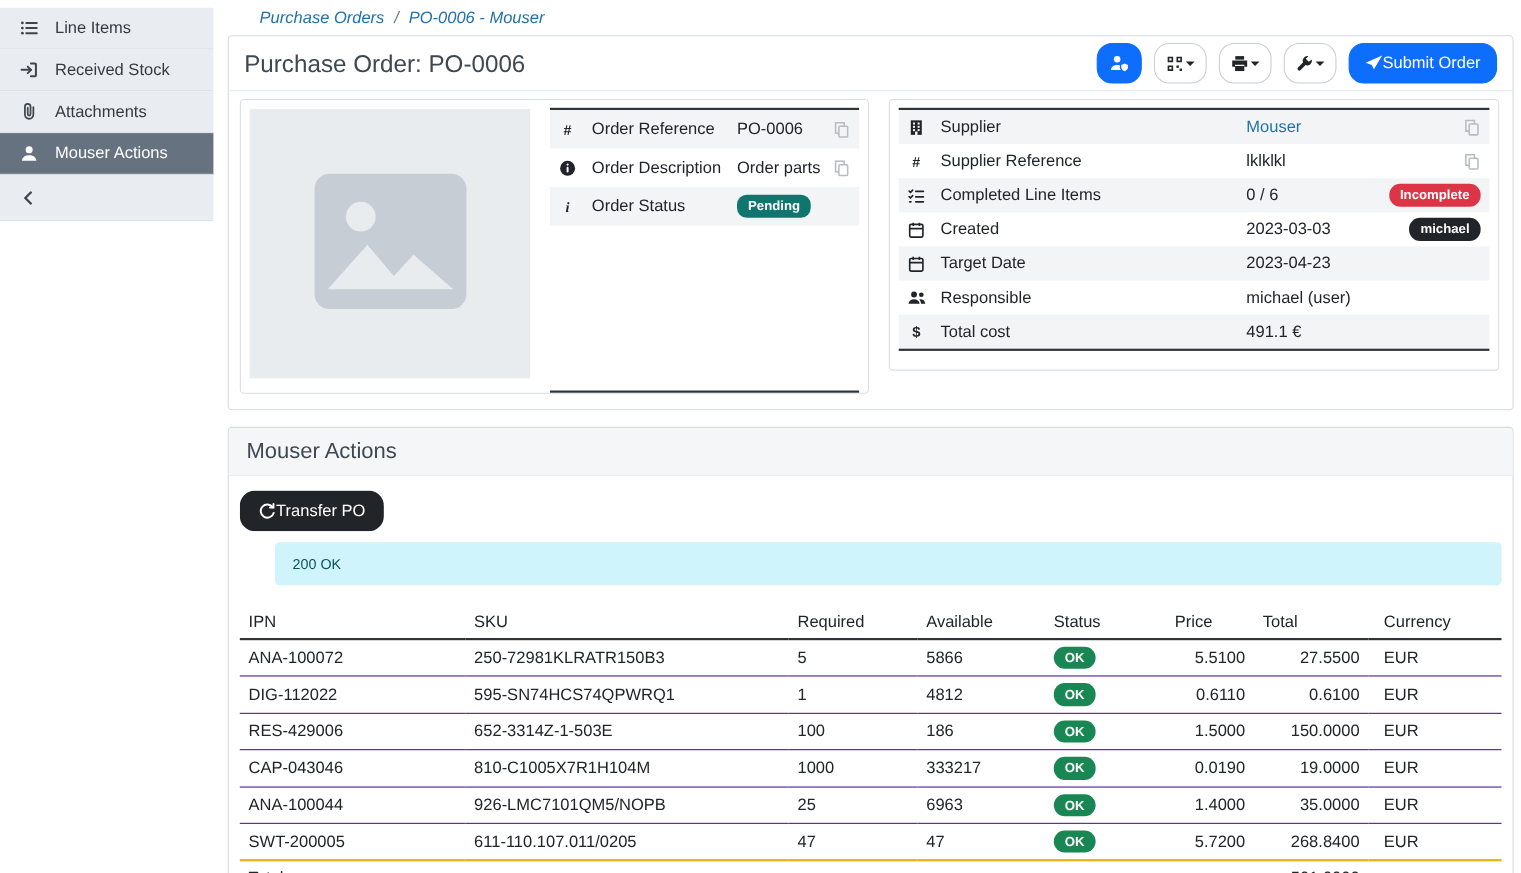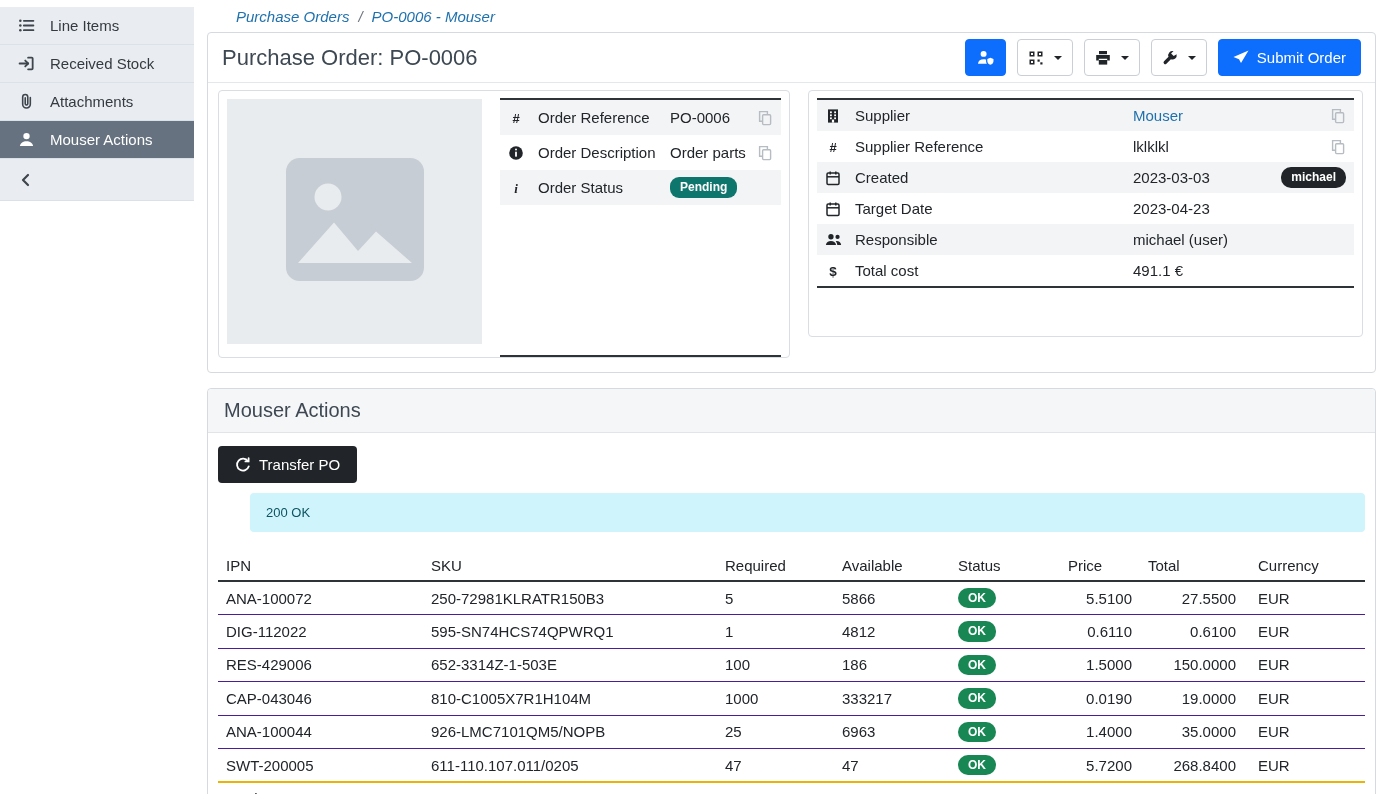--- a/index.html
+++ b/index.html
@@ -24,22 +24,22 @@
   .content{flex:1;padding:6px 7px 0 13px;overflow:hidden;}
   .breadcrumb{display:flex;align-items:center;gap:9px;padding:2px 0 7px 29px;font-size:15px;font-style:italic;}
   .bc-link{color:var(--link);text-decoration:none;}
   .bc-sep{color:#6c757d;}
 
   .panel{border:1px solid #d5dade;border-radius:4px;background:#fff;margin-bottom:15px;}
   .panel-head{display:flex;justify-content:space-between;align-items:center;padding:6px 14px;border-bottom:1px solid #e4e8eb;}
   .page-title{font-size:22px;font-weight:500;color:#3d4852;}
 
   .toolbar{display:flex;align-items:center;gap:11px;}
-  .btn{display:inline-flex;align-items:center;justify-content:center;gap:8px;height:37px;
-    border-radius:4px;font-size:15px;font-family:inherit;border:1px solid transparent;background:none;}
+  .btn{display:inline-flex;align-items:center;justify-content:center;height:37px;
+    border-radius:14px;font-size:15px;font-family:inherit;border:1px solid transparent;background:none;}
   .btn-outline{border-color:#c8cfd5;background:#fff;color:#212529;padding:0 10px;}
   .btn-primary{background:var(--primary);border-color:var(--primary);color:#fff;padding:0 11px;}
   .btn-submit{padding:0 14px;}
   .caret{width:0;height:0;border-left:4px solid transparent;border-right:4px solid transparent;
     border-top:4.5px solid currentColor;margin-left:2px;}
   .bicon{display:inline-flex;}
 
   
   .details{display:flex;gap:18px;padding:7px 10px 14px;}
   .card{border:1px solid #d9dee3;border-radius:4px;background:#fff;}
@@ -306,20 +306,37 @@
                     <span class="copy" data-interactable="true">
                       <svg viewBox="0 0 16 16" width="16" height="16" fill="none" stroke="currentColor" stroke-width="1.4">
                         <rect x="5.6" y="4.8" width="8" height="9.8" rx="1"></rect>
                         <path d="M10.4 4.8V1.6H2.6v9.6h3"></path>
                       </svg>
                     </span>
                   </span>
                 </div>
                 <div class="drow" data-interactable="false">
                   <span class="dicon" data-interactable="false">
+                    <svg viewBox="0 0 16 16" width="16" height="16" fill="none" stroke="currentColor" stroke-width="1.5" stroke-linecap="round" stroke-linejoin="round">
+                      <path d="M1.5 3.8l1.2 1.2 2-2.2"></path>
+                      <path d="M1.5 8.8l1.2 1.2 2-2.2"></path>
+                      <path d="M7.5 4h7"></path>
+                      <path d="M7.5 9h7"></path>
+                      <path d="M7.5 13.5h7"></path>
+                      <path d="M2 13.5h1.2"></path>
+                    </svg>
+                  </span>
+                  <span class="dlabel" data-interactable="false">Completed Line Items</span>
+                  <span class="dvalue" data-interactable="false">0 / 6</span>
+                  <span class="dright" data-interactable="false">
+                    <span class="pill" data-interactable="false" style="background: rgb(220, 53, 69);">Incomplete</span>
+                  </span>
+                </div>
+                <div class="drow" data-interactable="false">
+                  <span class="dicon" data-interactable="false">
                     <svg viewBox="0 0 16 16" width="16" height="16" fill="none" stroke="currentColor" stroke-width="1.5">
                       <rect x="2" y="3" width="12" height="11.5" rx="1.2"></rect>
                       <path d="M2 6.8h12"></path>
                       <path d="M5.2 1.4v3"></path>
                       <path d="M10.8 1.4v3"></path>
                     </svg>
                   </span>
                   <span class="dlabel" data-interactable="false">Created</span>
                   <span class="dvalue" data-interactable="false">2023-03-03</span>
                   <span class="dright" data-interactable="false">

